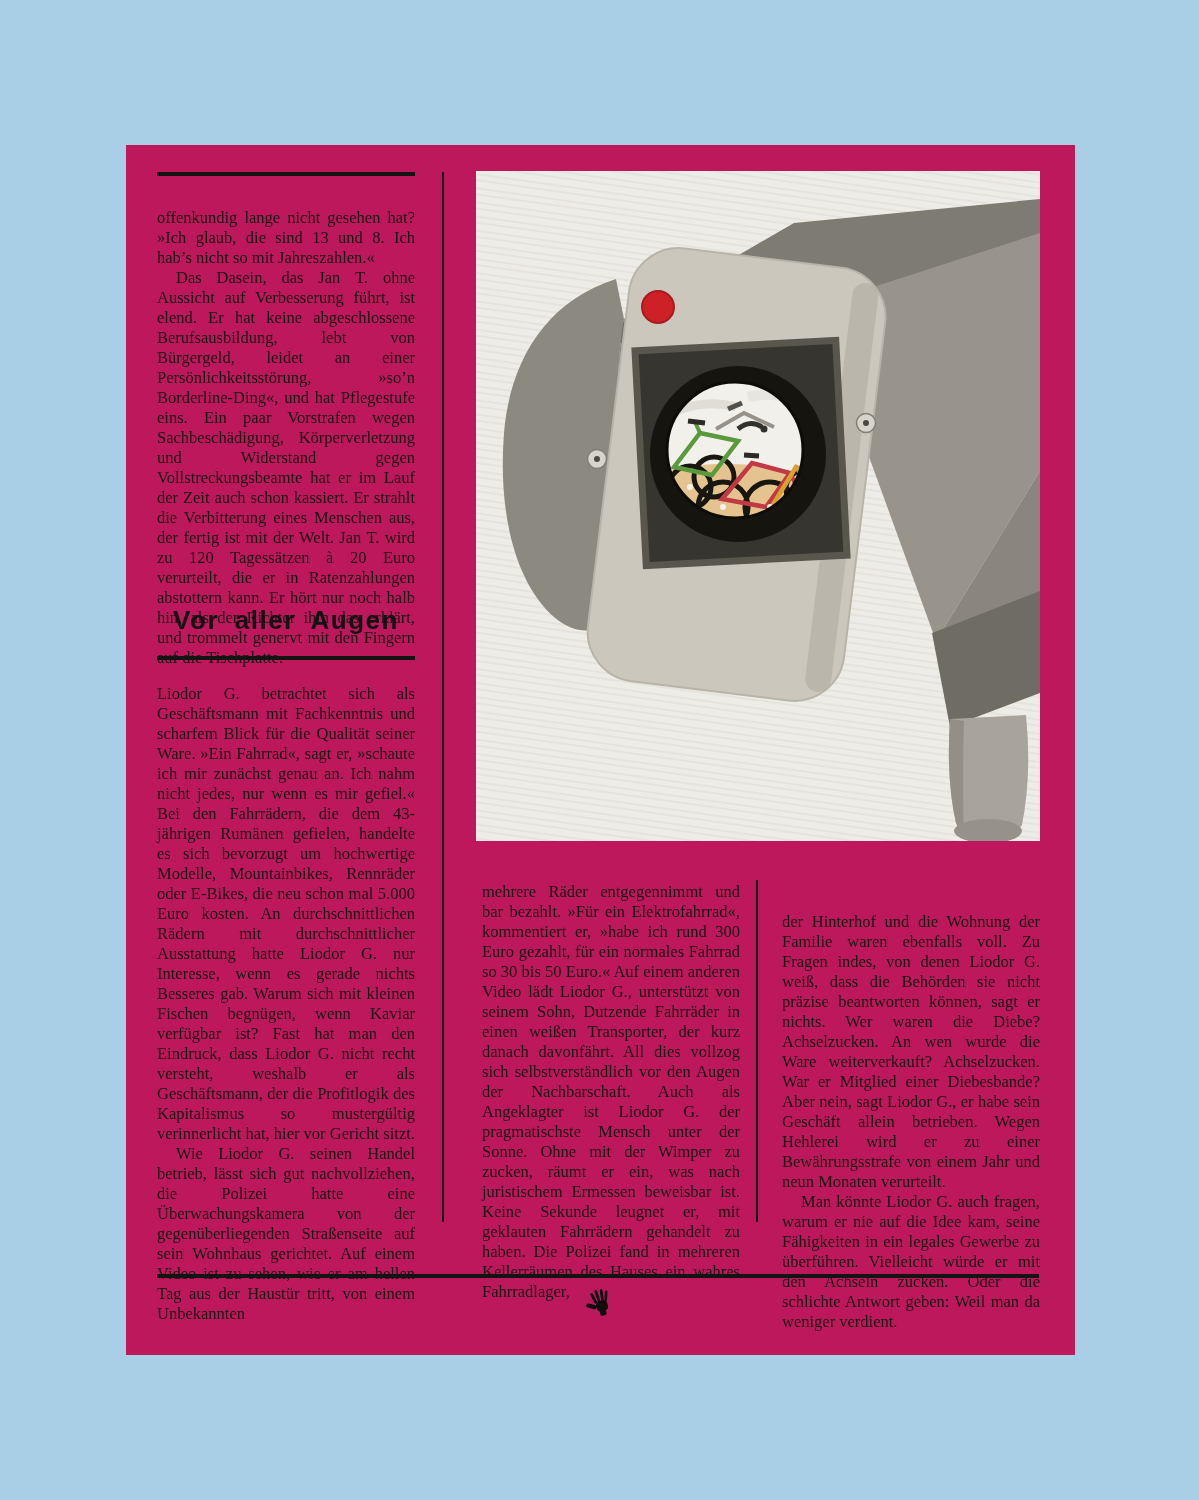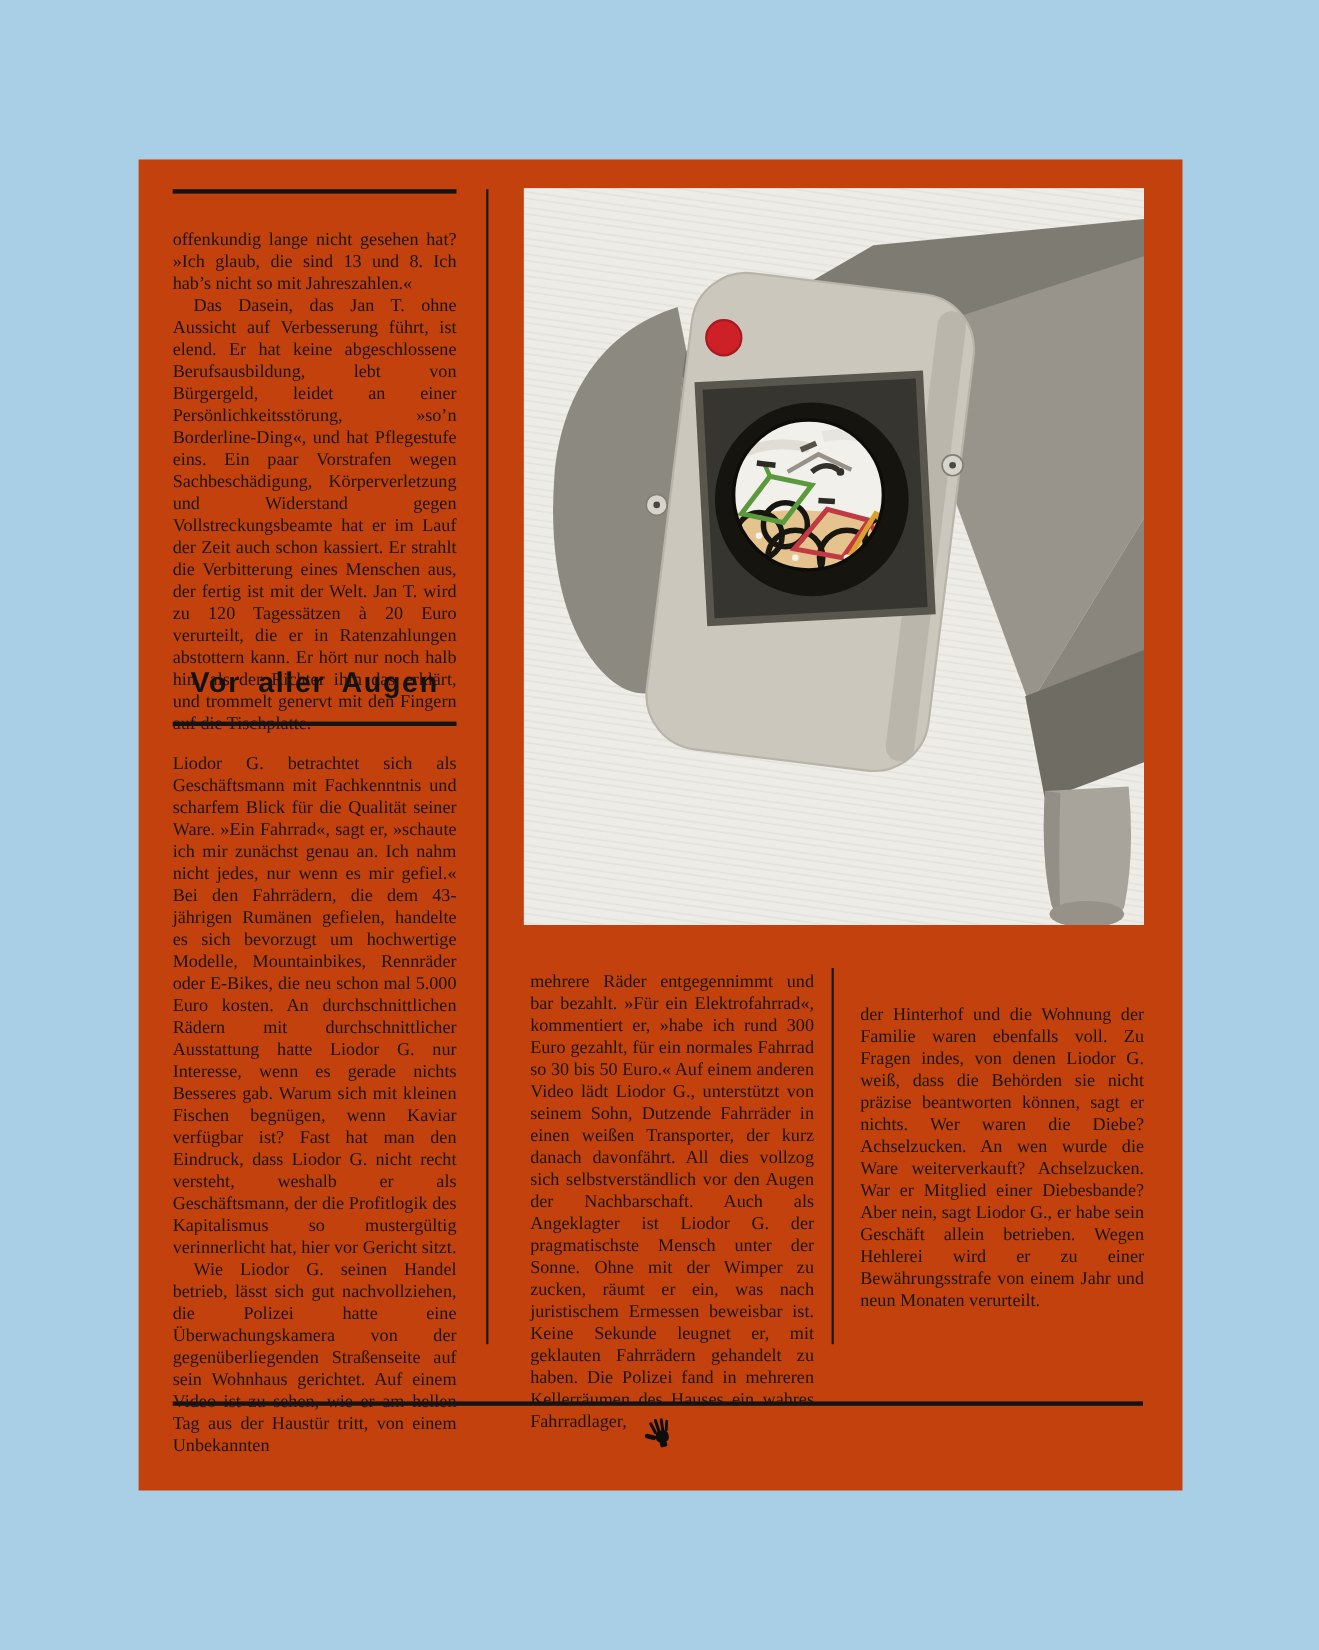--- a/index.html
+++ b/index.html
@@ -4,21 +4,21 @@
 <style>
   html,body { margin:0; padding:0; }
   body {
     width:1199px; height:1500px; position:relative;
     background:#a9cfe7;
     font-family:"Liberation Serif", serif;
     -webkit-font-smoothing:antialiased;
   }
   .paper {
     position:absolute; left:126px; top:145px; width:949px; height:1210px;
-    background:#c2410c;
+    background:#be185d;
   }
   .rule { position:absolute; background:#141414; }
   .vdiv { position:absolute; background:#161616; width:2px; }
   .col {
     position:absolute; width:258px;
     font-size:16.5px; line-height:20px; color:#181512;
     text-align:justify;
   }
   .col p { margin:0; }
   .col p + p { text-indent:1.15em; }
@@ -146,20 +146,21 @@
   </div>
 
   <div class="col" style="left:356px; top:737px;">
     <p>mehrere Räder entgegennimmt und bar bezahlt. »Für ein Elektrofahrrad«, kommentiert er, »habe ich rund 300 Euro gezahlt, für ein normales Fahrrad so 30 bis 50 Euro.« Auf einem anderen Video lädt Liodor G., unterstützt von seinem Sohn, Dutzende Fahrräder in einen weißen Transporter, der kurz danach davonfährt. All dies vollzog sich selbstverständlich vor den Augen der Nachbarschaft. Auch als Angeklagter ist Liodor G. der pragmatischste Mensch unter der Sonne. Ohne mit der Wimper zu zucken, räumt er ein, was nach juristischem Ermessen beweisbar ist. Keine Sekunde leugnet er, mit geklauten Fahrrädern gehandelt zu haben. Die Polizei fand in mehreren Kellerräumen des Hauses ein wahres Fahrradlager,</p>
   </div>
 
   <div class="vdiv" style="left:630px; top:735px; height:342px;"></div>
 
   <div class="col" style="left:656px; top:767px;">
     <p>der Hinterhof und die Wohnung der Familie waren ebenfalls voll. Zu Fragen indes, von denen Liodor G. weiß, dass die Behörden sie nicht präzise beantworten können, sagt er nichts. Wer waren die Diebe? Achselzucken. An wen wurde die Ware weiterverkauft? Achselzucken. War er Mitglied einer Diebesbande? Aber nein, sagt Liodor G., er habe sein Geschäft allein betrieben. Wegen Hehlerei wird er zu einer Bewährungsstrafe von einem Jahr und neun Monaten verurteilt.</p>
+    <p>Man könnte Liodor G. auch fragen, warum er nie auf die Idee kam, seine Fähigkeiten in ein legales Gewerbe zu überführen. Vielleicht würde er mit den Achseln zucken. Oder die schlichte Antwort geben: Weil man da weniger verdient.</p>
   </div>
 
   <div class="rule" style="left:31px; top:1129px; width:882px; height:4px;"></div>
 
   <div class="hand">
     <svg width="34" height="34" viewBox="0 0 32 32" xmlns="http://www.w3.org/2000/svg">
       <g fill="#0d0d0d" transform="rotate(-14 16 16)">
         <rect x="11" y="13" width="11" height="10" rx="4"></rect>
         <rect x="2" y="13.5" width="10" height="4" rx="2" transform="rotate(28 6 15)"></rect>
         <rect x="10.5" y="3.5" width="2.6" height="11" rx="1.3" transform="rotate(-14 11.8 14)"></rect>

